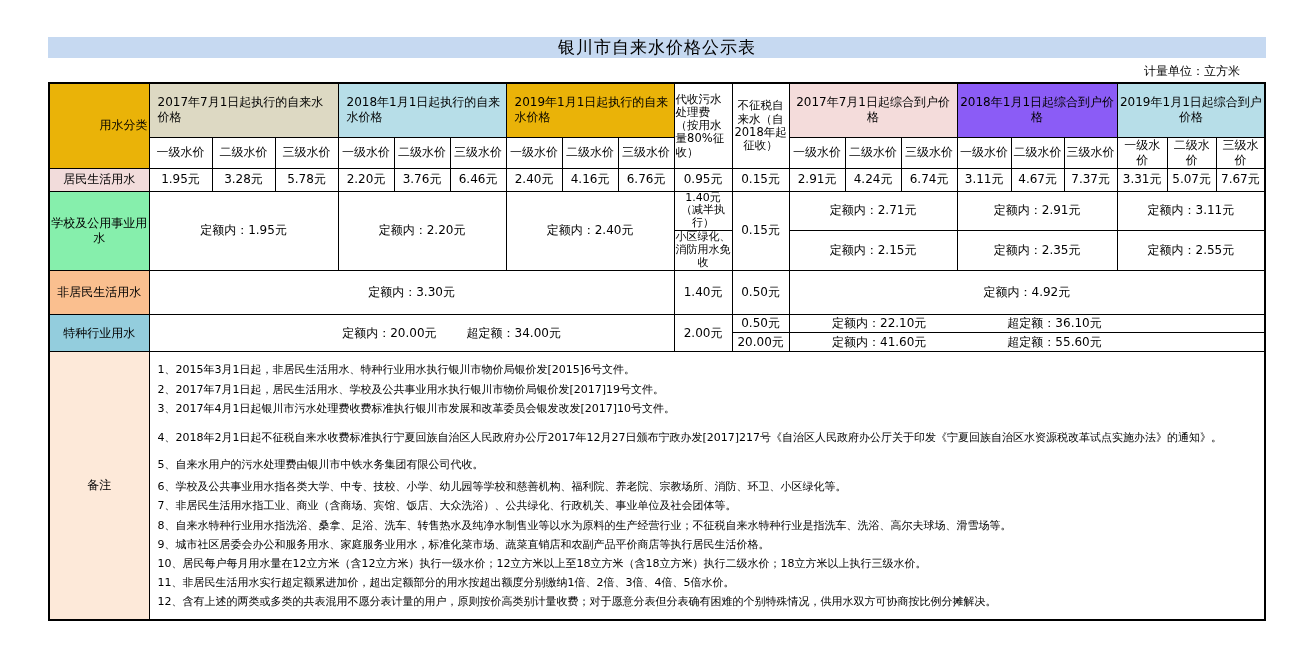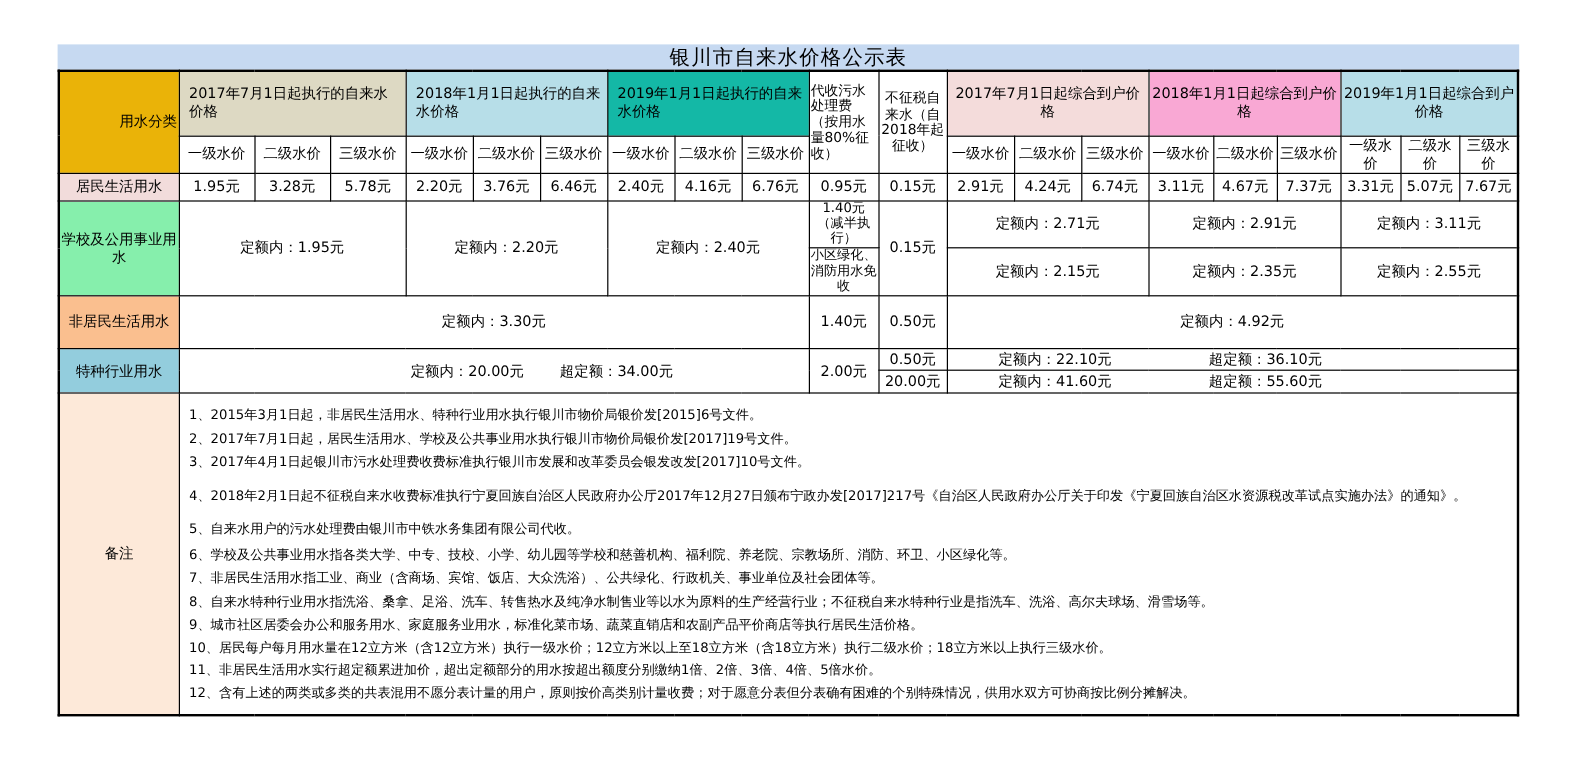--- a/index.html
+++ b/index.html
@@ -38,25 +38,25 @@
   tr.r-school1 td { height: 39px; }
   tr.r-school2 td { height: 38px; }
   tr.r-nonres  td { height: 44px; }
   tr.r-special1 td { height: 18px; }
   tr.r-special2 td { height: 19px; }
 
   
   .c-corner   { background: #eab308; text-align: right; }
   .c-exec2017 { background: #ddd9c3; text-align: left; padding: 2px 4px 2px 8px; }
   .c-exec2018 { background: #b7dee8; text-align: left; padding: 2px 4px 2px 8px; }
-  .c-exec2019 { background: #14b8a6; text-align: left; padding: 2px 4px 2px 8px; }
+  .c-exec2019 { background: #eab308; text-align: left; padding: 2px 4px 2px 8px; }
   .c-sewage, .c-untaxed { background: #ffffff; text-align: left; padding: 1px 1px; font-size: 11.5px; line-height: 1.15; }
   .c-untaxed { text-align: center; }
   .c-comp2017 { background: #f4dcdb; }
-  .c-comp2018 { background: #f9a8d4; text-align: center; }
+  .c-comp2018 { background: #8b5cf6; text-align: center; }
   .c-comp2019 { background: #b7dee8; }
 
   
   .lab-resident { background: #f2dcdb; }
   .lab-school   { background: #86efac; margin-left: 13px; }
   .lab-nonres   { background: #fabf8f; }
   .lab-special  { background: #93cddd; }
   .lab-notes    { background: #fde9d9; }
 
   td.small { font-size: 11px; line-height: 1.18; padding: 0; }
@@ -74,20 +74,21 @@
 </style>
 </head>
 <body>
 
 <div class="page">
 
   <div class="title-banner">
     <span>银川市自来水价格公示表</span>
   </div>
 
+  <div class="unit-note">计量单位：立方米</div>
 
   <table class="price-table">
     <colgroup>
       <col style="width:100px">
       <col style="width:63px">
         <col style="width:63px">
         <col style="width:63px">
       <col style="width:56px">
         <col style="width:56px">
         <col style="width:56px">

